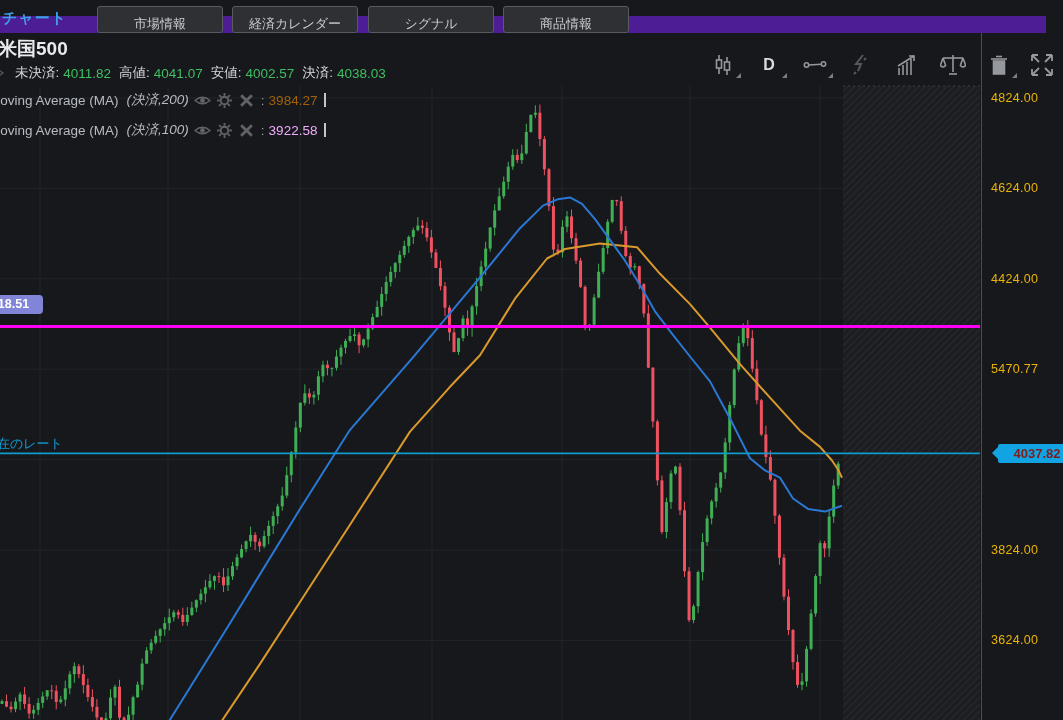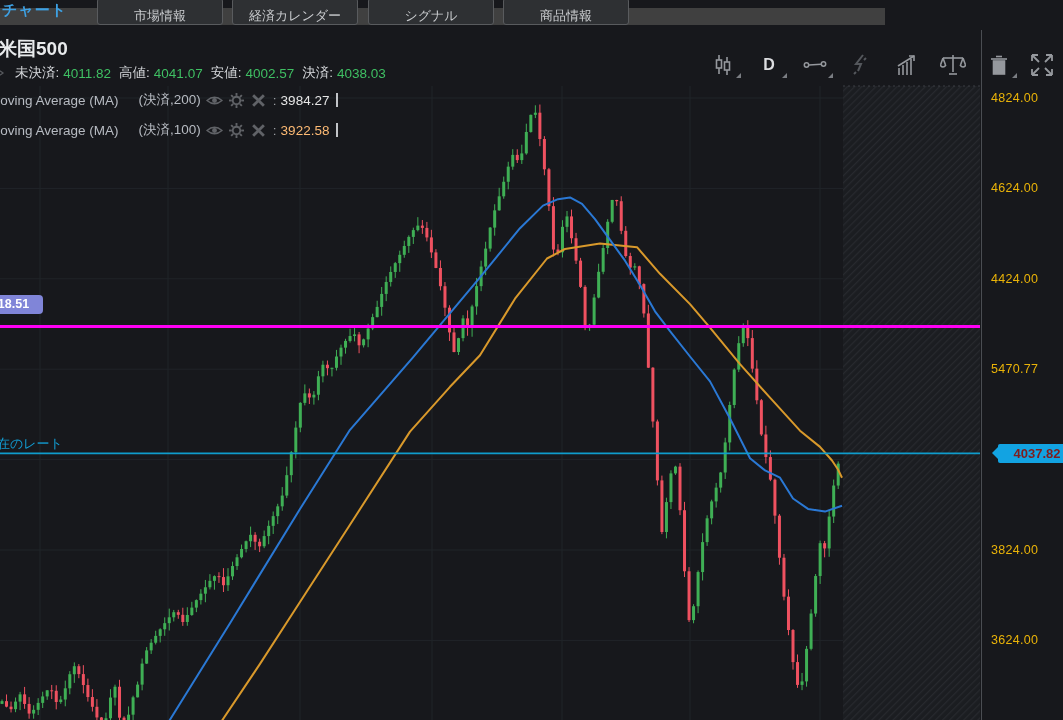--- a/index.html
+++ b/index.html
@@ -3,38 +3,38 @@
 <meta charset="utf-8">
 <style>
   html,body{margin:0;padding:0;}
   body{
     width:1063px;height:720px;overflow:hidden;position:relative;
     background:#17181c;
     font-family:"Liberation Sans","DejaVu Sans",sans-serif;
     -webkit-font-smoothing:antialiased;
   }
   
-  .topbar{position:absolute;left:0;top:8px;width:885px;height:17px;background:#404040;z-index:30;}
+  .topbar{position:absolute;left:0;top:16px;width:1046px;height:17px;background:#4c1d95;z-index:30;}
   .chart-link{position:absolute;left:2px;top:-7px;font-size:15px;font-weight:700;color:#3da1e4;letter-spacing:1px;}
   .tabbtn{
     position:absolute;top:-10px;height:27px;width:126px;box-sizing:border-box;
     background:#2e3033;border:1px solid #595b5e;border-radius:3px;
     color:#cbcdd0;font-size:13px;text-align:center;line-height:34px;
     font-family:"Liberation Sans",sans-serif;padding:0;cursor:pointer;
   }
   
   #plot{position:absolute;left:0;top:0;z-index:1;}
   
   .symbol-title{position:absolute;left:-2px;top:36px;font-size:19px;font-weight:700;color:#e8eaec;z-index:20;}
   .ohlc{position:absolute;left:-7px;top:64px;font-size:13.5px;color:#d6d8dc;z-index:20;display:flex;align-items:center;}
   .ohlc .lbl{margin-left:8px;}
   .ohlc .val{color:#3fbf63;margin-left:4px;}
   .eye-half{display:inline-block;width:14px;height:14px;opacity:.55;}
   .legend-row{position:absolute;left:-11px;font-size:13.5px;color:#b7bbc2;z-index:20;display:flex;align-items:center;height:20px;}
-  .legend-row .params{margin-left:20px;}
+  .legend-row .params{font-style:italic;margin-left:8px;}
   .legend-row .lic{width:17px;height:15px;margin-left:5px;opacity:.55;cursor:pointer;}
   .legend-row .colon{margin-left:6px;color:#9a9da2;}
   .legend-row .lval{margin-left:4px;font-weight:400;}
   .legend-row .endbar{display:inline-block;width:2px;height:14px;background:#c2c4c8;margin-left:7px;}
   
   .toolbar{position:absolute;top:48px;left:700px;width:363px;height:34px;z-index:25;display:flex;align-items:center;}
   .tbtn{position:relative;width:46px;height:32px;display:flex;align-items:center;justify-content:center;cursor:pointer;color:#95989d;}
   .tbtn.dim{color:#54575c;}
   .tbtn .corner{position:absolute;right:5px;bottom:3px;width:0;height:0;border-left:5px solid transparent;border-bottom:5px solid #7a7d82;}
   .interval{font-size:16px;font-weight:700;color:#dcdde0;}
@@ -507,21 +507,21 @@
         <line x1="2.3" y1="2.3" x2="4.4" y2="4.4"></line>
         <line x1="11.6" y1="11.6" x2="13.7" y2="13.7"></line>
         <line x1="2.3" y1="13.7" x2="4.4" y2="11.6"></line>
         <line x1="11.6" y1="4.4" x2="13.7" y2="2.3"></line>
       </g>
     </svg>
   <svg class="lic" viewBox="0 0 14 14">
       <path d="M2 2 L12 12 M12 2 L2 12" stroke="#9da0a5" stroke-width="2.6"></path>
     </svg>
   <span class="colon">:</span>
-  <span class="lval" style="color:#e5e5e5">3984.27</span>
+  <span class="lval" style="color:#a16207">3984.27</span>
   <span class="endbar"></span>
 </div>
 <div class="legend-row" style="top:120px">
   <span>Moving Average (MA)</span>
   <span class="params">(決済,100)</span>
   <svg class="lic" viewBox="0 0 17 15">
       <path d="M1 7.5 Q8.5 1 16 7.5 Q8.5 14 1 7.5 Z" fill="none" stroke="#9da0a5" stroke-width="1.4"></path>
       <circle cx="8.5" cy="7.5" r="2.4" fill="#9da0a5"></circle>
     </svg>
   <svg class="lic" viewBox="0 0 16 16">
@@ -534,21 +534,21 @@
         <line x1="2.3" y1="2.3" x2="4.4" y2="4.4"></line>
         <line x1="11.6" y1="11.6" x2="13.7" y2="13.7"></line>
         <line x1="2.3" y1="13.7" x2="4.4" y2="11.6"></line>
         <line x1="11.6" y1="4.4" x2="13.7" y2="2.3"></line>
       </g>
     </svg>
   <svg class="lic" viewBox="0 0 14 14">
       <path d="M2 2 L12 12 M12 2 L2 12" stroke="#9da0a5" stroke-width="2.6"></path>
     </svg>
   <span class="colon">:</span>
-  <span class="lval" style="color:#fdba74">3922.58</span>
+  <span class="lval" style="color:#f0abfc">3922.58</span>
   <span class="endbar"></span>
 </div>
 
 <div class="toolbar">
   <div class="tbtn">
     <svg width="22" height="22" viewBox="0 0 22 22">
         <g stroke="currentColor" stroke-width="1.6" fill="none">
           <line x1="7" y1="1" x2="7" y2="6"></line>
           <rect x="4.5" y="6" width="5" height="8"></rect>
           <line x1="7" y1="14" x2="7" y2="20"></line>

